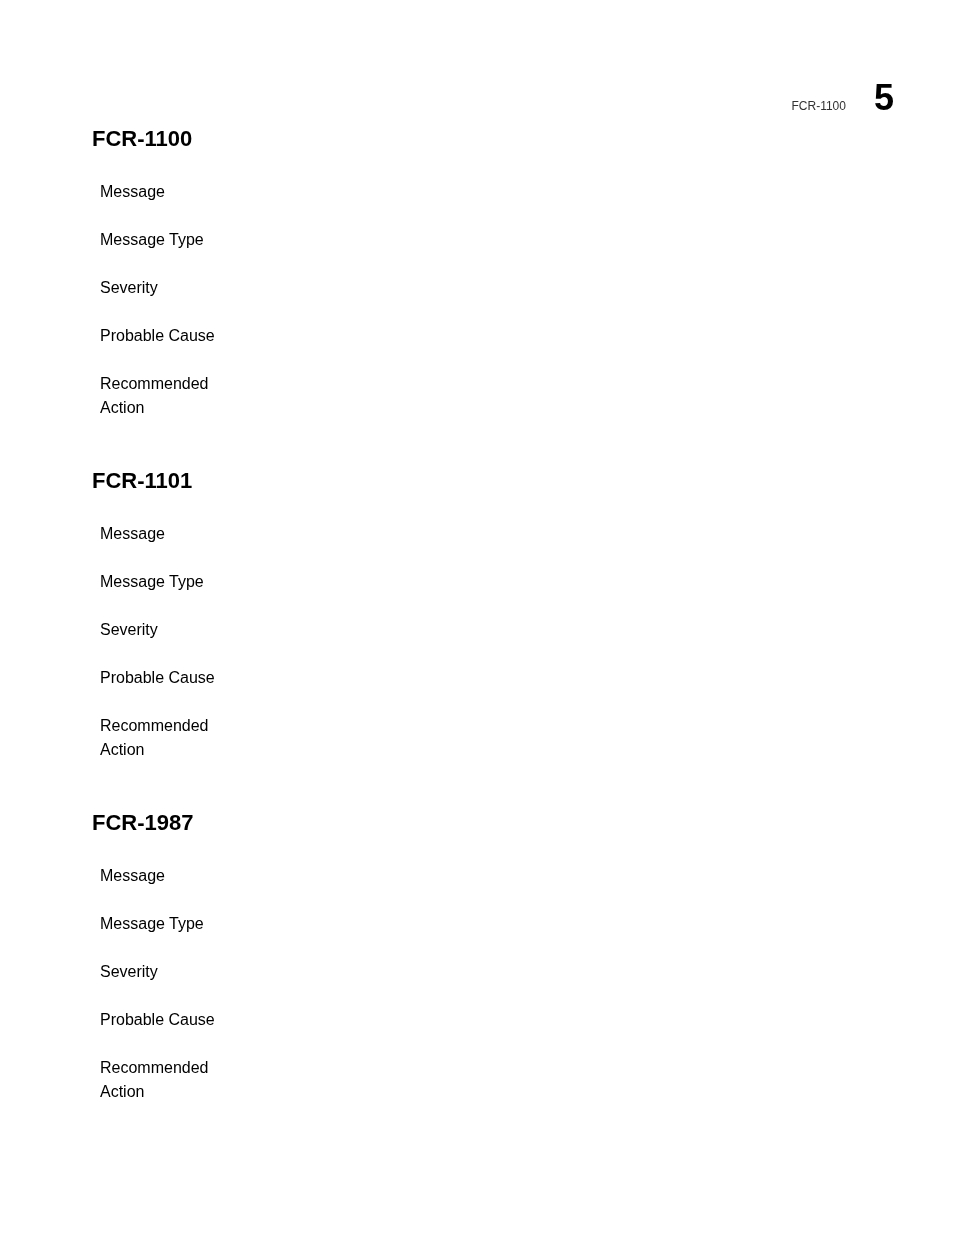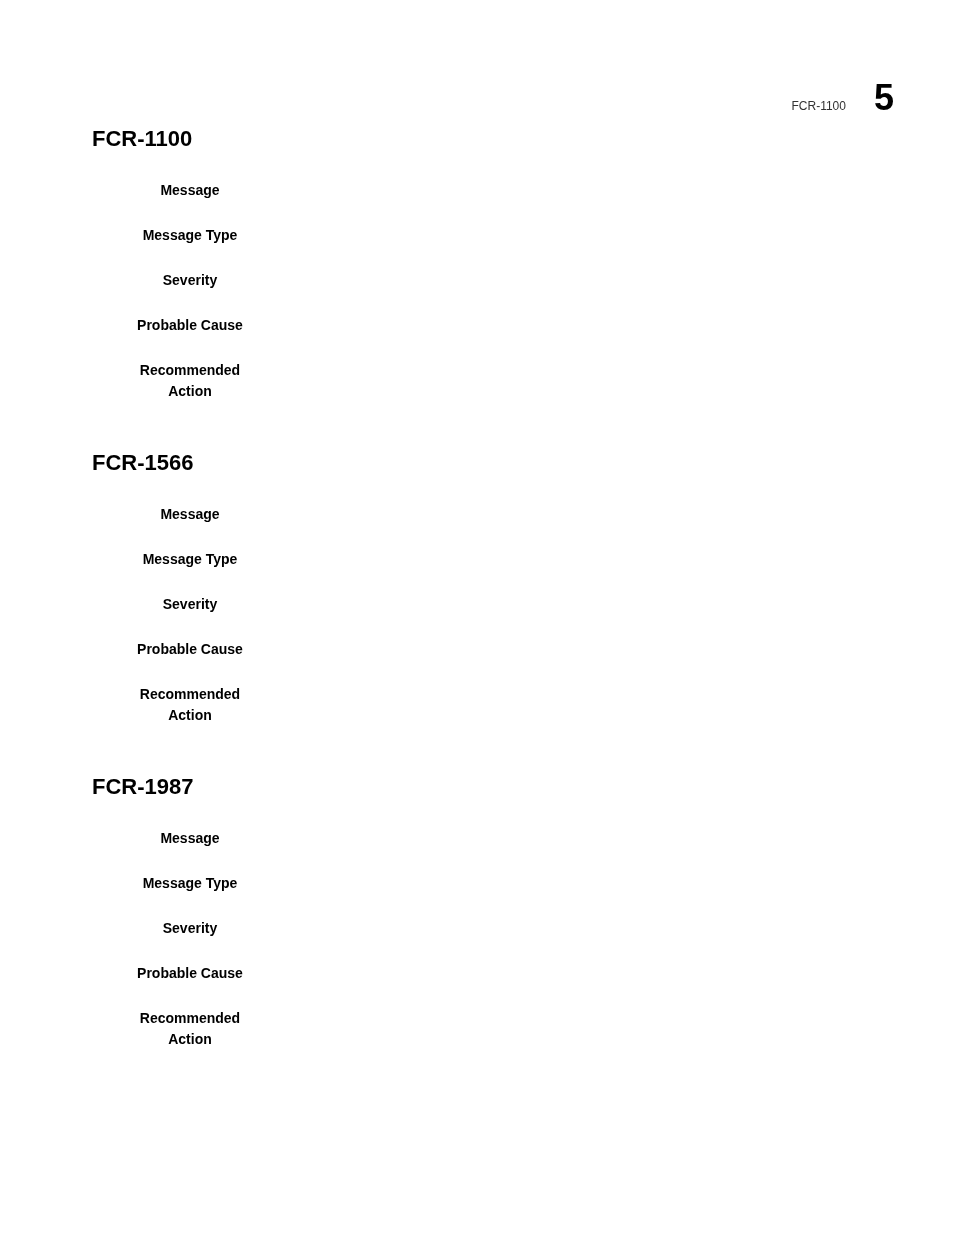--- a/index.html
+++ b/index.html
@@ -57,24 +57,24 @@
     }
 
     .field-row {
       display: flex;
       margin-bottom: 8px;
     }
 
     .field-label {
       width: 200px;
       min-width: 200px;
-      text-align: center;
+      text-align: left;
       padding-right: 20px;
-      font-size: 14px;
-      font-weight: bold;
+      font-size: 16px;
+      font-weight: normal;
       color: #000;
       line-height: 1.5;
     }
 
     .field-value {
       flex: 1;
       font-size: 12.5px;
       color: #000;
       line-height: 1.5;
     }
@@ -105,21 +105,21 @@
       <div class="field-row">
         <div class="field-label">Probable Cause</div>
         <div class="field-value"></div>
       </div>
       <div class="field-row">
         <div class="field-label">Recommended<br>Action</div>
         <div class="field-value"></div>
       </div>
     </div>
     <div class="section">
-      <div class="section-title">FCR-1566</div>
+      <div class="section-title">FCR-1101</div>
       <div class="field-row">
         <div class="field-label">Message</div>
         <div class="field-value"></div>
       </div>
       <div class="field-row">
         <div class="field-label">Message Type</div>
         <div class="field-value"></div>
       </div>
       <div class="field-row">
         <div class="field-label">Severity</div>

